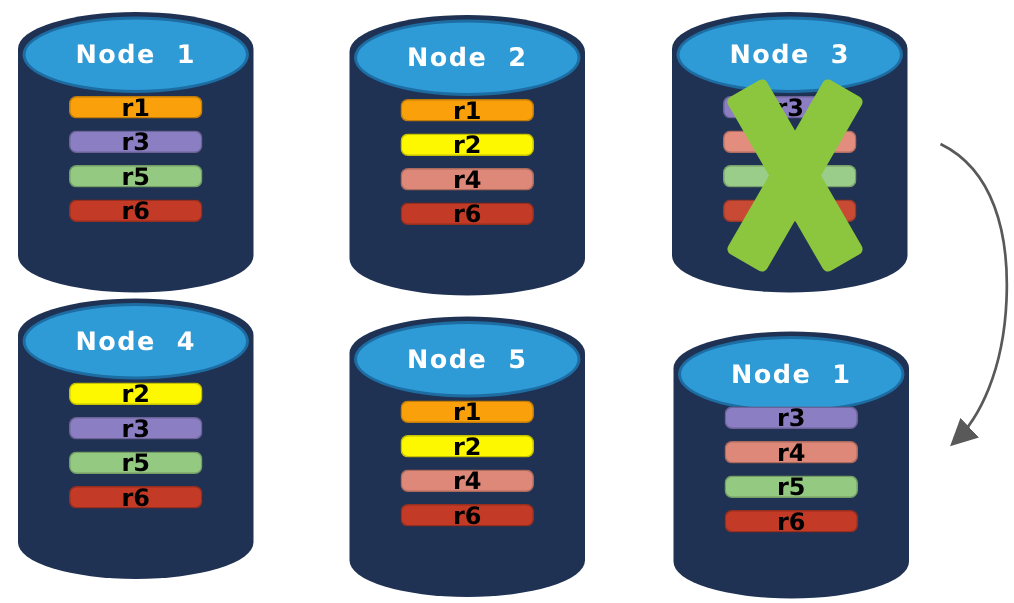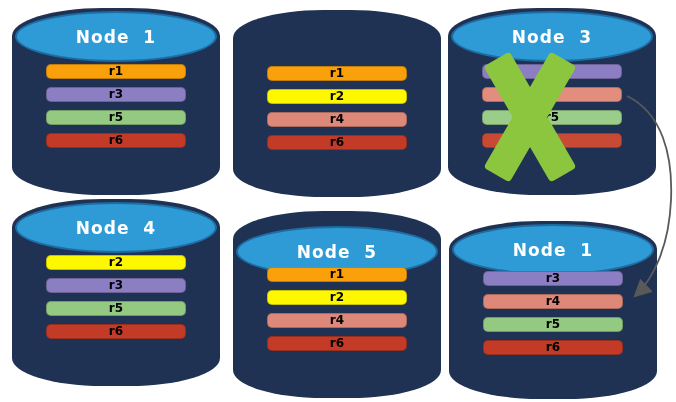--- a/index.html
+++ b/index.html
@@ -1,18 +1,18 @@
 <!DOCTYPE html>
 <html><head>
 <meta charset="utf-8">
 <style>
   html,body{margin:0;padding:0;background:#ffffff;font-family:"DejaVu Sans","Liberation Sans",sans-serif;}
   #canvas{position:relative;width:676px;height:402px;background:#ffffff;overflow:hidden;}
 
-  .node{position:absolute;width:208px;height:187px;}
+  .node{position:absolute;width:157px;height:187px;}
   .cyl-body{
     position:absolute;left:0;top:0;right:0;bottom:0;
     background:#1f3254;
     border-radius:90px / 28px;
   }
   .cyl-top{
     position:absolute;left:3px;right:3px;top:3px;height:51px;
     background:#2e9ad6;
     border-radius:50%;
     border:2px solid #1d6da3;
@@ -27,21 +27,21 @@
     position:absolute;left:34px;right:34px;top:56px;
     display:flex;flex-direction:column;gap:8px;z-index:3;
   }
   .bar{
     height:15px;border-radius:5px;
     border:1px solid rgba(0,0,0,0.22);
     box-sizing:border-box;
     display:flex;align-items:center;justify-content:center;
   }
   .bar-label{
-    color:#000000;font-weight:bold;font-size:12px;line-height:13px;
+    color:#000000;font-weight:bold;font-size:16px;line-height:13px;
   }
 
   
   .node-6{height:178px;}
   .node-6 .bars{top:50px;}
 
   
   .xmark{position:absolute;left:0;top:0;right:0;bottom:0;z-index:6;pointer-events:none;}
   .x-arm{
     position:absolute;left:67px;top:42px;width:30px;height:134px;
@@ -73,20 +73,23 @@
           <span class="bar-label">r5</span>
         </div>
       <div class="bar" style="background: rgb(195, 59, 39);">
           <span class="bar-label">r6</span>
         </div>
     </div>
   </div>
 
   <div class="node" style="left:233px;top:10px;">
     <div class="cyl-body" style="background: rgb(31, 50, 84);"></div>
+    <div class="cyl-top" style="background: rgb(46, 154, 214);">
+      <span class="node-label">Node 2</span>
+    </div>
     <div class="bars">
       <div class="bar" style="background: rgb(249, 160, 11);">
           <span class="bar-label">r1</span>
         </div>
       <div class="bar" style="background: rgb(253, 248, 0);">
           <span class="bar-label">r2</span>
         </div>
       <div class="bar" style="background: rgb(221, 136, 120);">
           <span class="bar-label">r4</span>
         </div>
@@ -137,21 +140,21 @@
           <span class="bar-label">r5</span>
         </div>
       <div class="bar" style="background: rgb(195, 59, 39);">
           <span class="bar-label">r6</span>
         </div>
     </div>
   </div>
 
   <div class="node" style="left:233px;top:211px;">
     <div class="cyl-body" style="background: rgb(31, 50, 84);"></div>
-    <div class="cyl-top" style="background: rgb(46, 154, 214); margin-top: 12px;">
+    <div class="cyl-top" style="background: rgb(46, 154, 214);">
       <span class="node-label">Node 5</span>
     </div>
     <div class="bars">
       <div class="bar" style="background: rgb(249, 160, 11);">
           <span class="bar-label">r1</span>
         </div>
       <div class="bar" style="background: rgb(253, 248, 0);">
           <span class="bar-label">r2</span>
         </div>
       <div class="bar" style="background: rgb(221, 136, 120);">

